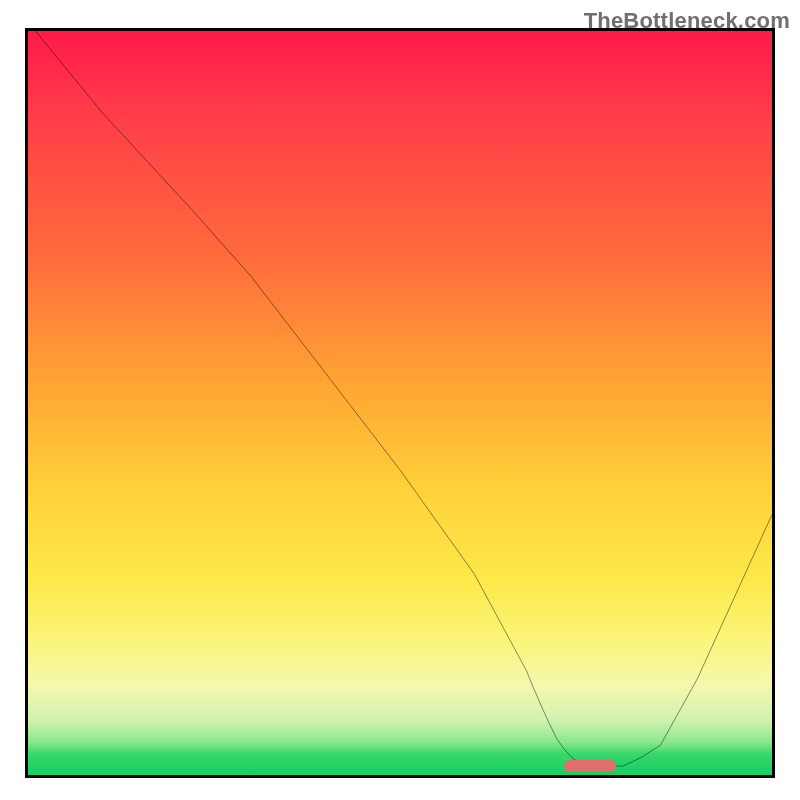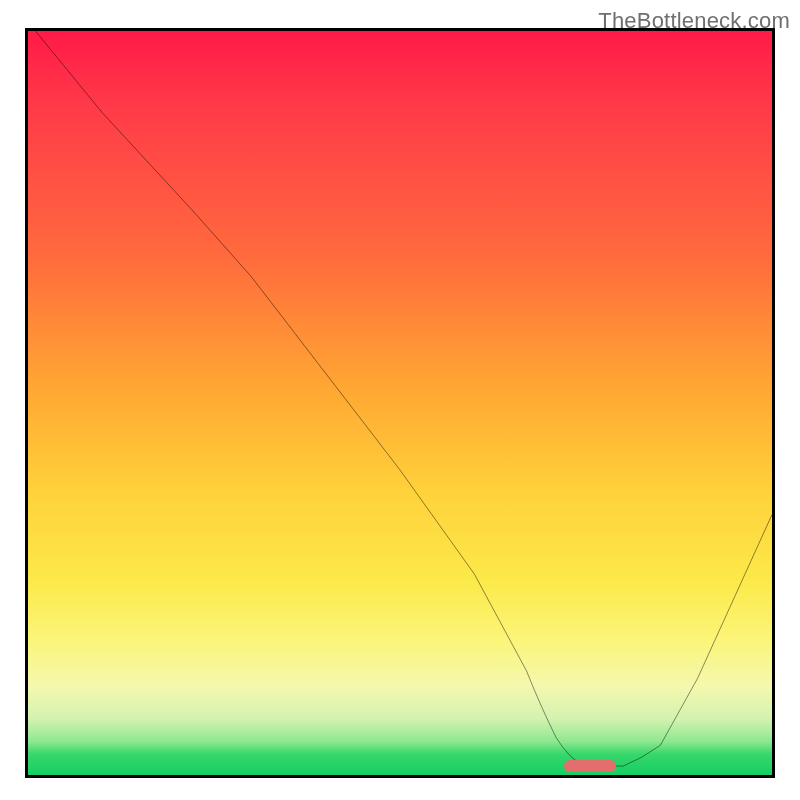--- a/index.html
+++ b/index.html
@@ -13,21 +13,21 @@
   .wrap {
     position: relative;
     width: 800px;
     height: 800px;
   }
   .watermark {
     position: absolute;
     top: 8px;
     right: 10px;
     font-size: 22px;
-    font-weight: 400;
+    font-weight: 700;
     letter-spacing: 0.2px;
     color: #6f6f6f;
   }
   .chart-box {
     position: absolute;
     left: 25px;
     top: 28px;
     width: 750px;
     height: 750px;
     border: 3px solid #000;

